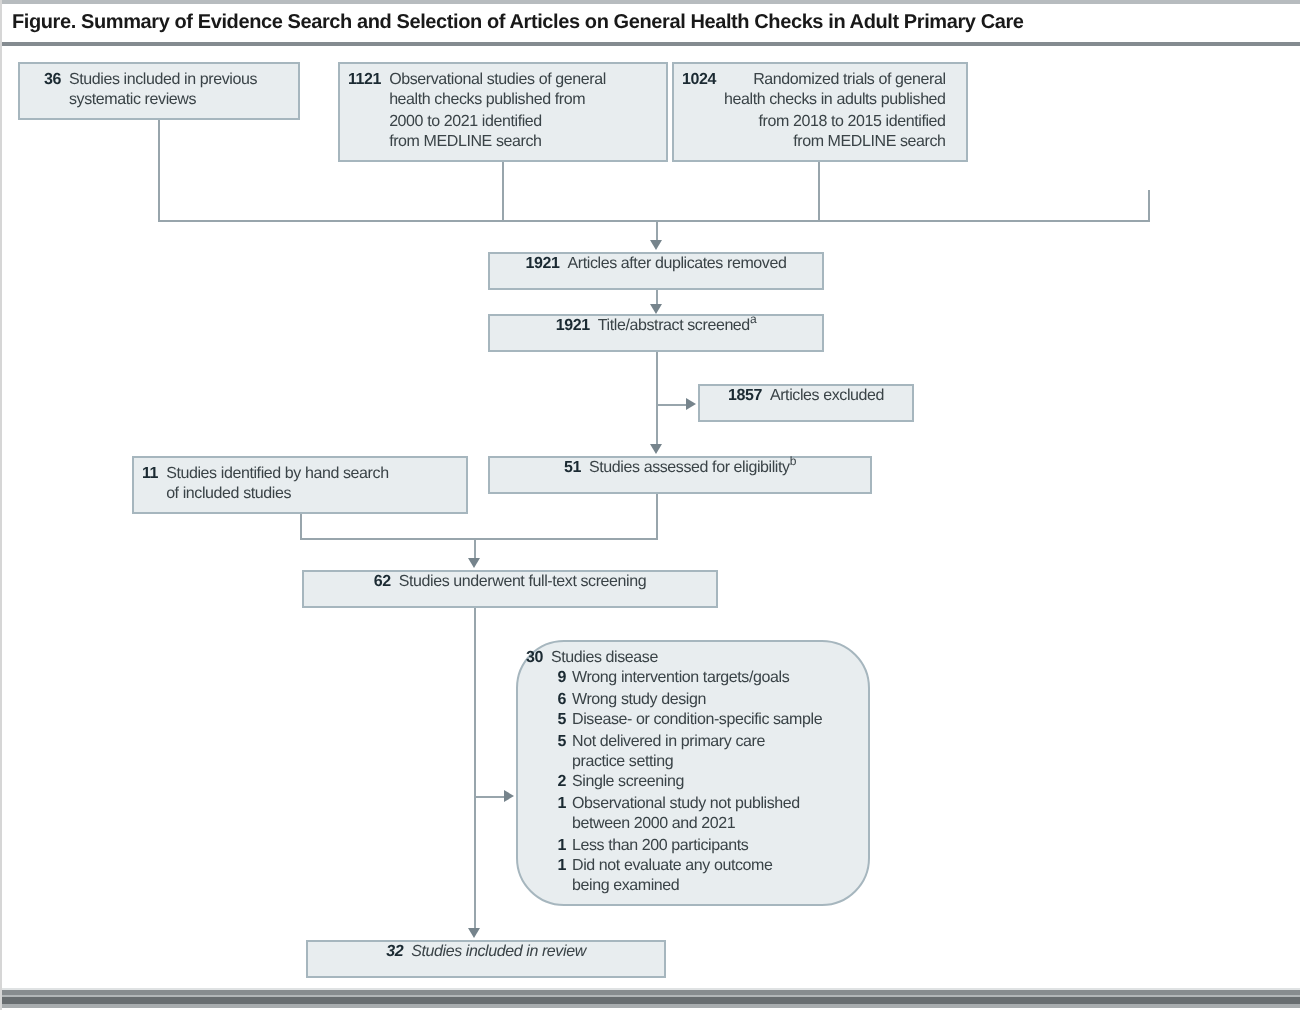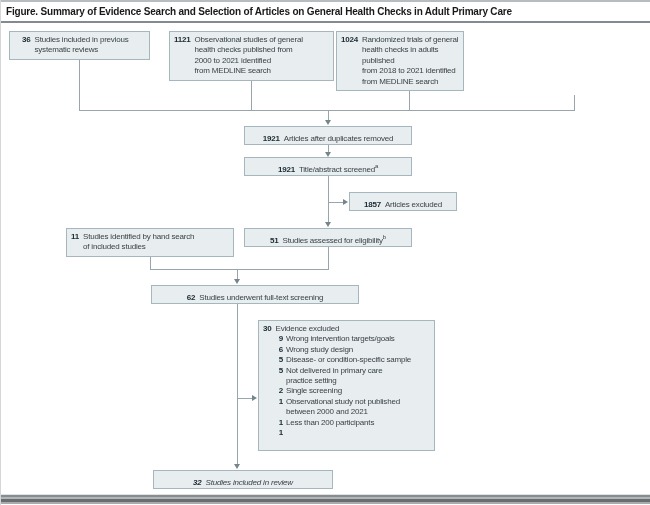--- a/index.html
+++ b/index.html
@@ -23,21 +23,21 @@
     position:absolute; box-sizing:border-box;
     background:#e8edef; border:1px solid #a6b6be;
     font-size:8px; line-height:10.4px; letter-spacing:-0.2px;
     color:#3a4347; padding:3px 4px; z-index:2;
   }
   .row { display:flex; align-items:flex-start; }
   .row.center { justify-content:center; }
   .num { font-weight:bold; color:#1b2a32; margin-right:4px; white-space:nowrap; }
   .txt { white-space:pre-line; }
   .sup { font-size:6px; vertical-align:super; line-height:0; }
-  .oneline { display:flex; align-items:flex-end; height:19px; padding-top:0; padding-bottom:0; }
+  .oneline { display:flex; align-items:flex-start; height:19px; padding-top:0; padding-bottom:0; }
   .oneline .row { width:100%; }
   .sub { margin-left:12px; }
   .sub .num { min-width:8px; text-align:right; margin-right:3px; }
 
   .vline { position:absolute; width:1px; background:#98a5ac; z-index:1; }
   .hline { position:absolute; height:1px; background:#98a5ac; z-index:1; }
   .arr-down {
     position:absolute; width:0; height:0; z-index:1;
     border-left:3px solid transparent; border-right:3px solid transparent;
     border-top:5px solid #76848c;
@@ -71,26 +71,26 @@
   </div>
   <div class="fbox" style="left:168px; top:31px; width:165px; min-height:47px;">
     <div class="row">
       <span class="num">1121</span>
       <span class="txt">Observational studies of general
 health checks published from
 2000 to 2021 identified
 from MEDLINE search</span>
     </div>
   </div>
-  <div class="fbox" style="left:335px; top:31px; width:128px; min-height:47px;">
+  <div class="fbox" style="left:335px; top:31px; width:148px; min-height:47px;text-align:right;">
     <div class="row">
       <span class="num">1024</span>
       <span class="txt">Randomized trials of general
 health checks in adults published
-from 2018 to 2021 identified
+from 2018 to 2015 identified
 from MEDLINE search</span>
     </div>
   </div>
 
   <div class="vline" style="left:78px; top:56px; height:54px;"></div>
   <div class="vline" style="left:250px; top:77px; height:33px;"></div>
   <div class="vline" style="left:408px; top:77px; height:33px;"></div>
   <div class="vline" style="left:573px; top:95px; height:15px;"></div>
   <div class="hline" style="left:78px; top:110px; width:496px;"></div>
   <div class="vline" style="left:327px; top:110px; height:11px;"></div>
@@ -125,21 +125,21 @@
   </div>
 
   <div class="fbox" style="left:65px; top:228px; width:168px; min-height:27px;">
     <div class="row">
       <span class="num">11</span>
       <span class="txt">Studies identified by hand search
 of included studies</span>
     </div>
   </div>
 
-  <div class="fbox oneline" style="left:243px; top:228px; width:168px;">
+  <div class="fbox oneline" style="left:243px; top:228px; width:192px;">
     <div class="row center">
       <span class="num">51</span>
       <span class="txt"><span>Studies assessed for eligibility</span><sup class="sup">b</sup></span>
     </div>
   </div>
 
   <div class="vline" style="left:149px; top:255px; height:14px;"></div>
   <div class="vline" style="left:327px; top:247px; height:22px;"></div>
   <div class="hline" style="left:149px; top:269px; width:179px;"></div>
   <div class="vline" style="left:236px; top:269px; height:11px;"></div>
@@ -150,24 +150,24 @@
       <span class="num">62</span>
       <span class="txt">Studies underwent full-text screening</span>
     </div>
   </div>
 
   <div class="vline" style="left:236px; top:304px; height:160px;"></div>
   <div class="hline" style="left:236px; top:398px; width:15px;"></div>
   <div class="arr-right" style="left:251px; top:395px;"></div>
   <div class="arr-down" style="left:233px; top:464px;"></div>
 
-  <div class="fbox" style="left:257px; top:320px; width:177px; min-height:131px;">
+  <div class="fbox" style="left:257px; top:320px; width:177px; min-height:131px;border-radius:24px;">
     <div class="row">
       <span class="num">30</span>
-      <span class="txt">Evidence excluded</span>
+      <span class="txt">Studies disease</span>
     </div>
     <div class="sub">
       <div class="row">
         <span class="num">9</span>
         <span class="txt">Wrong intervention targets/goals</span>
       </div>
       <div class="row">
         <span class="num">6</span>
         <span class="txt">Wrong study design</span>
       </div>
@@ -188,20 +188,22 @@
         <span class="num">1</span>
         <span class="txt">Observational study not published
 between 2000 and 2021</span>
       </div>
       <div class="row">
         <span class="num">1</span>
         <span class="txt">Less than 200 participants</span>
       </div>
       <div class="row">
         <span class="num">1</span>
+        <span class="txt">Did not evaluate any outcome
+being examined</span>
       </div>
     </div>
   </div>
 
   <div class="fbox oneline" style="left:152px; top:470px; width:180px;font-style:italic;">
     <div class="row center">
       <span class="num">32</span>
       <span class="txt">Studies included in review</span>
     </div>
   </div>

